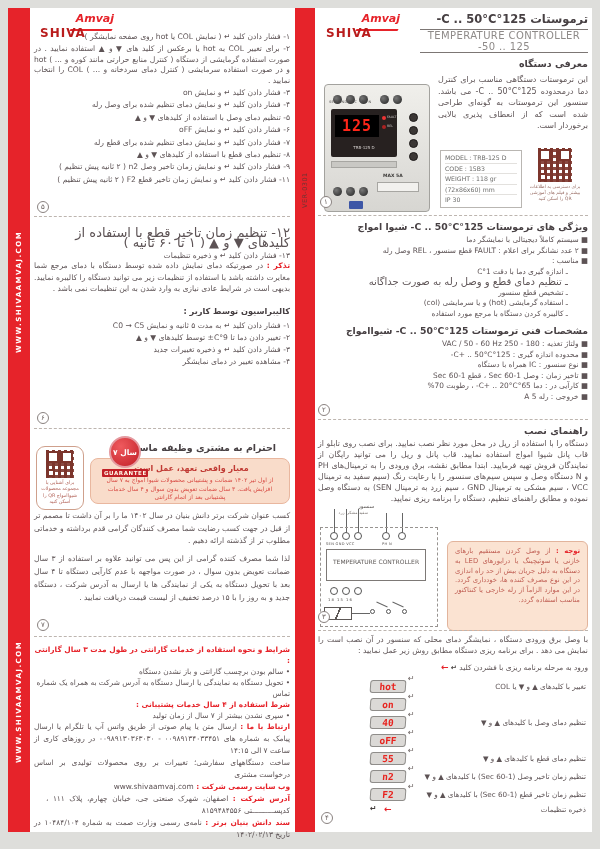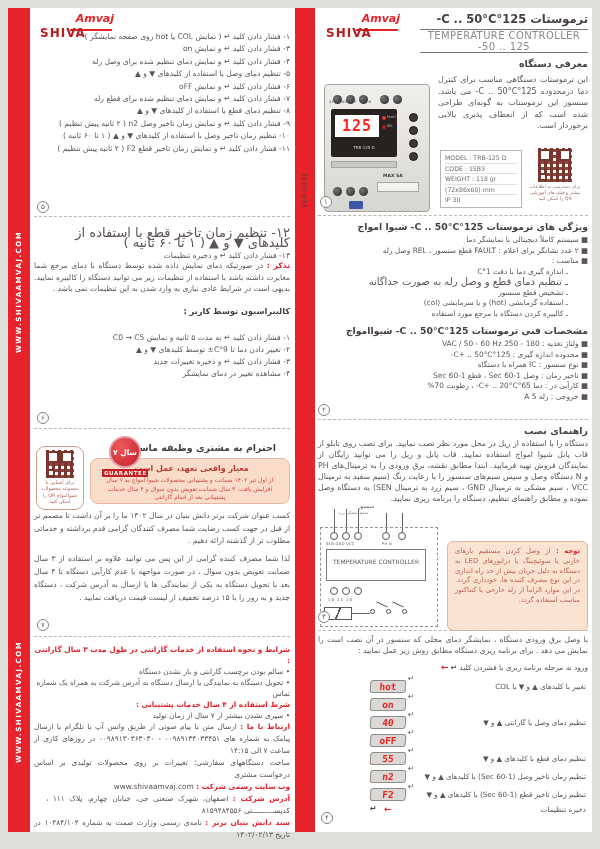--- a/index.html
+++ b/index.html
@@ -93,21 +93,21 @@
 
   <div class="abs rtl h" style="left:318px;top:58px;width:270px;font-size:9.5px;">معرفی دستگاه</div>
   <div class="abs rtl just body-t" style="left:438px;top:74px;width:150px;font-size:8px;line-height:11.5px;">این ترموستات دستگاهی مناسب برای کنترل دما درمحدوده 125°C .. 50°C- می باشد. سنسور این ترموستات به گونه‌ای طراحی شده است که از انعطاف پذیری بالایی برخوردار است.</div>
 
   <div class="abs" id="device" style="left:324px;top:84px;width:106px;height:128px;">
     <div class="abs" style="left:8px;top:4px;">
       <span class="screw"></span><span class="screw" style="margin-left:4px;"></span><span class="screw" style="margin-left:4px;"></span><span class="screw" style="margin-left:12px;"></span><span class="screw" style="margin-left:4px;"></span>
     </div>
     <div class="abs" style="left:4px;top:15px;width:98px;font-size:3.4px;color:#4c4a48;text-align:left;letter-spacing:.4px;">SEN GND VCC · PH N</div>
     <div class="abs" style="left:6px;top:24px;width:66px;height:48px;background:#272120;border-radius:2px;">
-      <div class="abs" style="left:4px;top:6px;width:44px;height:22px;background:#ffffff;color:#ff2619;font-family:'DejaVu Sans Mono',monospace;font-weight:bold;font-size:15px;line-height:22px;text-align:center;letter-spacing:1px;">125</div>
+      <div class="abs" style="left:4px;top:6px;width:44px;height:22px;background:#000000;color:#ff2619;font-family:'DejaVu Sans Mono',monospace;font-weight:bold;font-size:15px;line-height:22px;text-align:center;letter-spacing:1px;">125</div>
       <div class="abs" style="left:51px;top:7px;width:4px;height:4px;border-radius:50%;background:#e33;"></div>
       <div class="abs" style="left:56px;top:6px;font-size:3.2px;color:#c9c5c3;">FAULT</div>
       <div class="abs" style="left:51px;top:16px;width:4px;height:4px;border-radius:50%;background:#a22;"></div>
       <div class="abs" style="left:56px;top:15px;font-size:3.2px;color:#c9c5c3;">REL</div>
       <div class="abs" style="left:4px;top:36px;width:58px;font-size:4px;color:#d8d4d2;text-align:center;">TRB-125 D</div>
     </div>
     <div class="dbtn" style="left:84px;top:28px;"></div>
     <div class="dbtn" style="left:84px;top:41px;"></div>
     <div class="dbtn" style="left:84px;top:54px;"></div>
     <div class="dbtn" style="left:84px;top:67px;"></div>
@@ -217,21 +217,21 @@
         <span class="seglbl">تغییر با کلیدهای ▲ و ▼   یا  COL</span>
       </div>
       <div class="segrow">
         <span class="segenter">↵</span>
         <span class="segbox">on</span>
         <span class="seglbl"></span>
       </div>
       <div class="segrow">
         <span class="segenter">↵</span>
         <span class="segbox">40</span>
-        <span class="seglbl">تنظیم دمای وصل با گارانتی ▲ و ▼</span>
+        <span class="seglbl">تنظیم دمای وصل با کلیدهای ▲ و ▼</span>
       </div>
       <div class="segrow">
         <span class="segenter">↵</span>
         <span class="segbox">oFF</span>
         <span class="seglbl"></span>
       </div>
       <div class="segrow">
         <span class="segenter">↵</span>
         <span class="segbox">55</span>
         <span class="seglbl">تنظیم دمای قطع با کلیدهای ▲ و ▼</span>
@@ -256,46 +256,46 @@
   <div class="abs mk" style="left:321px;top:812px;">۴</div>
 
   <div class="abs logo" style="left:40px;top:14px;">
     <span class="amv">Amvaj</span>
     <span class="swoosh"></span>
     <span class="shv">SHIVA</span>
   </div>
 
   <div class="abs rtl" style="left:34px;top:32px;width:256px;">
     <p class="body-t" style="font-size:7.6px;line-height:10.4px;margin-bottom:2px;">۱- فشار دادن کلید ↵ ( نمایش COL یا hot روی صفحه نمایشگر )</p>
+    <p class="body-t just" style="font-size:7.6px;line-height:10.4px;margin-bottom:2px;">۲- برای تغییر COL به hot یا برعکس از کلید های ▼ و ▲ استفاده نمایید . در صورت استفاده گرمایشی از دستگاه ( کنترل منابع حرارتی مانند کوره و ... ) hot و در صورت استفاده سرمایشی ( کنترل دمای سردخانه و ... ) COL را انتخاب نمایید .</p>
     <p class="body-t" style="font-size:7.6px;line-height:10.4px;margin-bottom:2px;">۳- فشار دادن کلید ↵ و نمایش on</p>
     <p class="body-t" style="font-size:7.6px;line-height:10.4px;margin-bottom:2px;">۴- فشار دادن کلید ↵ و نمایش دمای تنظیم شده برای وصل رله</p>
     <p class="body-t" style="font-size:7.6px;line-height:10.4px;margin-bottom:2px;">۵- تنظیم دمای وصل با استفاده از کلیدهای ▼ و ▲</p>
     <p class="body-t" style="font-size:7.6px;line-height:10.4px;margin-bottom:2px;">۶- فشار دادن کلید ↵ و نمایش oFF</p>
     <p class="body-t" style="font-size:7.6px;line-height:10.4px;margin-bottom:2px;">۷- فشار دادن کلید ↵ و نمایش دمای تنظیم شده برای قطع رله</p>
     <p class="body-t" style="font-size:7.6px;line-height:10.4px;margin-bottom:2px;">۸- تنظیم دمای قطع با استفاده از کلیدهای ▼ و ▲</p>
     <p class="body-t" style="font-size:7.6px;line-height:10.4px;margin-bottom:2px;">۹- فشار دادن کلید ↵ و نمایش زمان تاخیر وصل n2 ( ۲ ثانیه پیش تنظیم )</p>
-    <p class="body-t" style="font-size:7.6px;line-height:10.4px;margin-bottom:2px;">۱۰- تنظیم زمان تاخیر وصل با استفاده از کلیدهای ▼ و ▲ ( ۱ تا ۶۰ ثانیه )</p>
     <p class="body-t" style="font-size:7.6px;line-height:10.4px;">۱۱- فشار دادن کلید ↵ و نمایش زمان تاخیر قطع F2 ( ۲ ثانیه پیش تنظیم )</p>
   </div>
 
   <div class="abs mk" style="left:37px;top:201px;">۵</div>
   <div class="abs dash" style="left:34px;top:216px;width:256px;"></div>
 
   <div class="abs rtl" style="left:34px;top:228px;width:256px;">
     <p class="body-t" style="font-size:13px;line-height:10.4px;margin-bottom:2px;">۱۲- تنظیم زمان تاخیر قطع با استفاده از کلیدهای ▼ و ▲ ( ۱ تا ۶۰ ثانیه )</p>
     <p class="body-t" style="font-size:7.6px;line-height:10.4px;">۱۳- فشار دادن کلید ↵ و ذخیره تنظیمات</p>
   </div>
 
   <div class="abs rtl just" style="left:34px;top:260px;width:256px;font-size:7.6px;line-height:11.5px;color:#5d5355;">
     <span class="red">تذکر :</span>
     <span>در صورتیکه دمای نمایش داده شده توسط دستگاه با دمای مرجع شما مغایرت داشته باشد با استفاده از تنظیمات زیر می توانید دستگاه را کالیبره نمایید. بدیهی است در شرایط عادی نیازی به وارد شدن به این تنظیمات نمی باشد .</span>
   </div>
 
   <div class="abs rtl" style="left:34px;top:306px;width:256px;">
-    <p class="h" style="font-size:8.2px;margin-bottom:16px;">کالیبراسیون توسط کاربر :</p>
+    <p class="h" style="font-size:8.2px;margin-bottom:4px;">کالیبراسیون توسط کاربر :</p>
     <p class="body-t" style="font-size:7.6px;line-height:12px;">۱- فشار دادن کلید ↵ به مدت ۵ ثانیه و نمایش C0 → C5</p>
     <p class="body-t" style="font-size:7.6px;line-height:12px;">۲- تغییر دادن دما تا 9°C± توسط کلیدهای ▼ و ▲</p>
     <p class="body-t" style="font-size:7.6px;line-height:12px;">۳- فشار دادن کلید ↵ و ذخیره تغییرات جدید</p>
     <p class="body-t" style="font-size:7.6px;line-height:12px;">۴- مشاهده تغییر در دمای نمایشگر</p>
   </div>
 
   <div class="abs mk" style="left:37px;top:412px;">۶</div>
   <div class="abs dash" style="left:34px;top:428px;width:256px;"></div>
 
   <div class="abs" style="left:34px;top:436px;width:256px;height:188px;">

